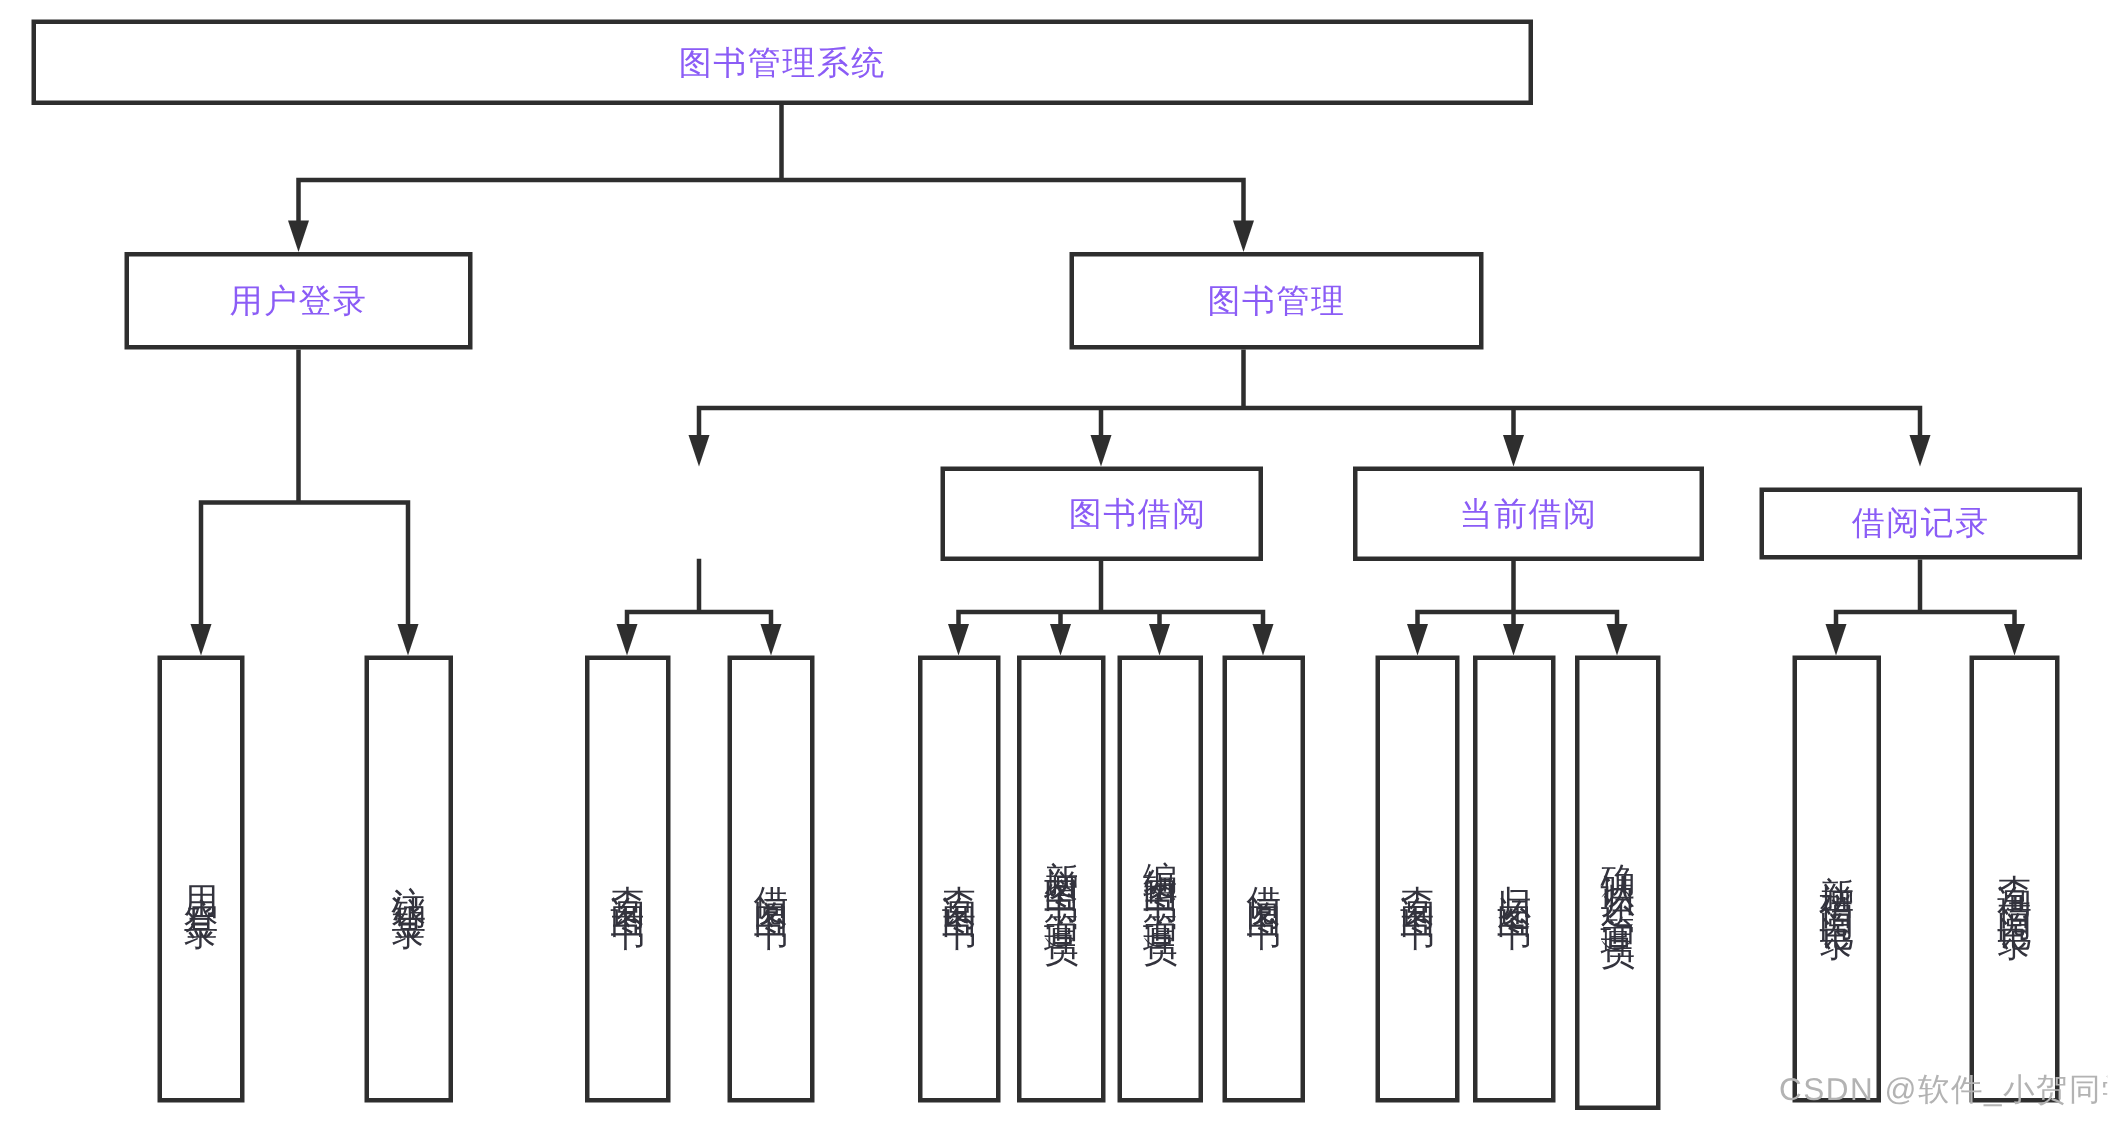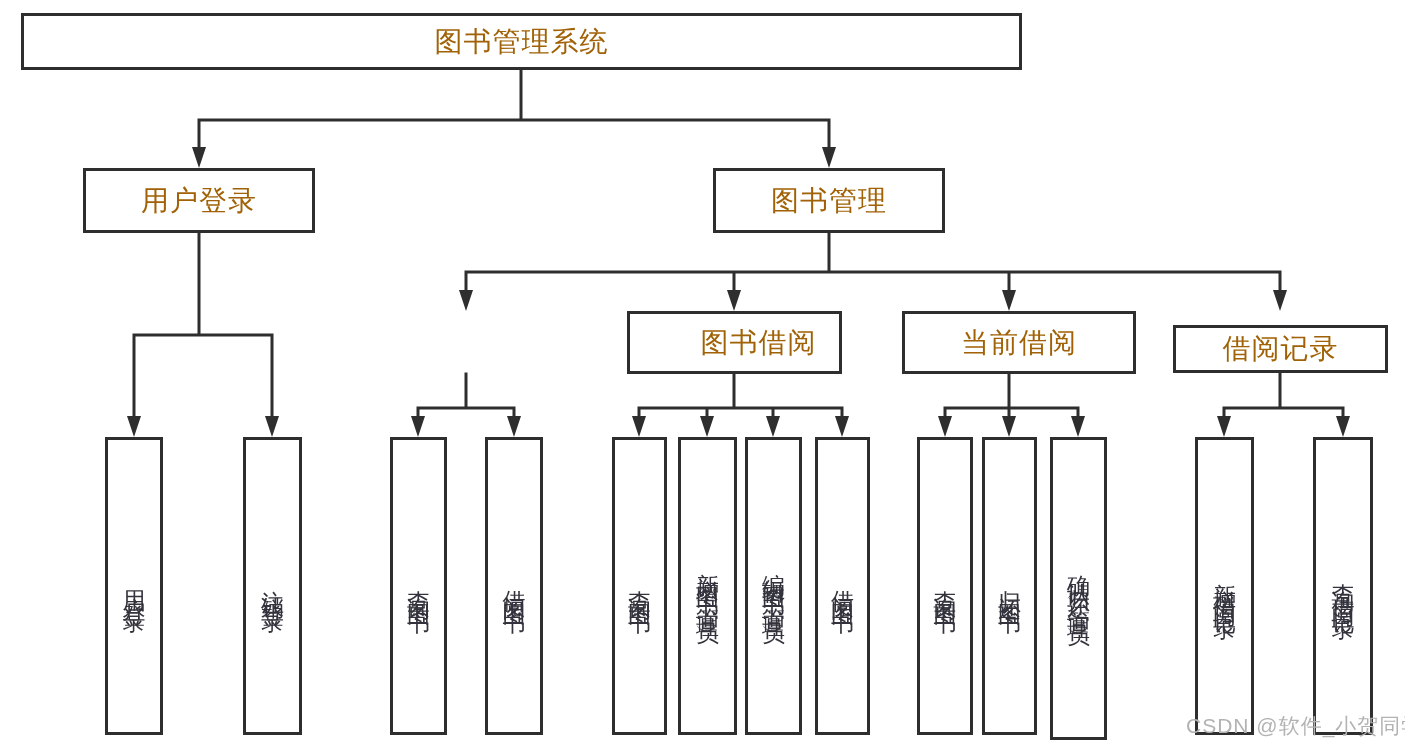--- a/index.html
+++ b/index.html
@@ -23,22 +23,22 @@
     pointer-events: none;
   }
   .node {
     position: absolute;
     box-sizing: border-box;
     border: 3px solid #2e2e2e;
     background: #ffffff;
     display: flex;
     align-items: center;
     justify-content: center;
-    font-size: 28px;
-    color: #a16207;
+    font-size: 22px;
+    color: #8b5cf6;
     letter-spacing: 1px;
     white-space: nowrap;
     z-index: 2;
   }
   .leaf {
     position: absolute;
     box-sizing: border-box;
     border: 3px solid #2e2e2e;
     background: #ffffff;
     display: flex;
@@ -109,21 +109,21 @@
       <polygon points="1002,416 1016,416 1009,437"></polygon>
       <polygon points="1071,416 1085,416 1078,437"></polygon>
       <polygon points="1217,416 1231,416 1224,437"></polygon>
       <polygon points="1336,416 1350,416 1343,437"></polygon>
     </g>
   </svg>
 
   <div class="node" style="left:21px; top:13px; width:1001px; height:57px;">图书管理系统</div>
 
   <div class="node" style="left:83px; top:168px; width:232px; height:65px;">用户登录</div>
-  <div class="node" style="left:713px; top:168px; width:232px; height:65px;">图书管理</div>
+  <div class="node" style="left:713px; top:168px; width:276px; height:65px;">图书管理</div>
 
   <div class="node" style="left:627px; top:311px; width:215px; height:63px;padding-left:48px;">图书借阅</div>
   <div class="node" style="left:902px; top:311px; width:234px; height:63px;">当前借阅</div>
   <div class="node" style="left:1173px; top:325px; width:215px; height:48px;">借阅记录</div>
 
   <div class="leaf" style="left:105px; top:437px; width:58px; height:298px;">
     <span>用户登录</span>
   </div>
   <div class="leaf" style="left:243px; top:437px; width:59px; height:298px;">
     <span>注销登录</span>

